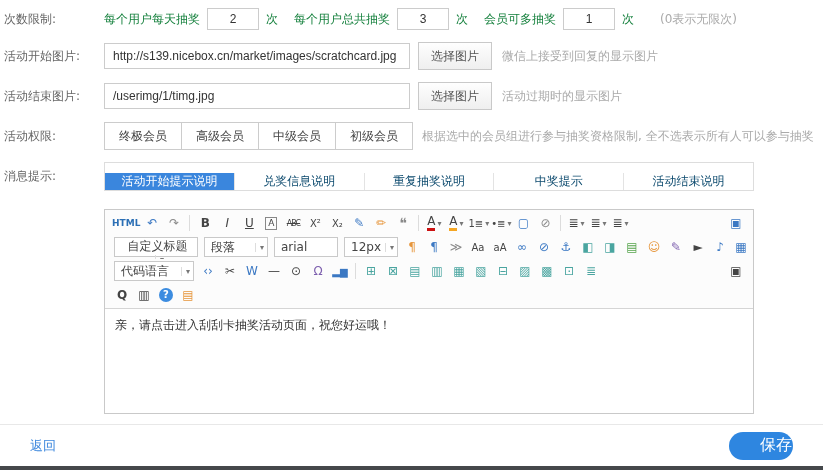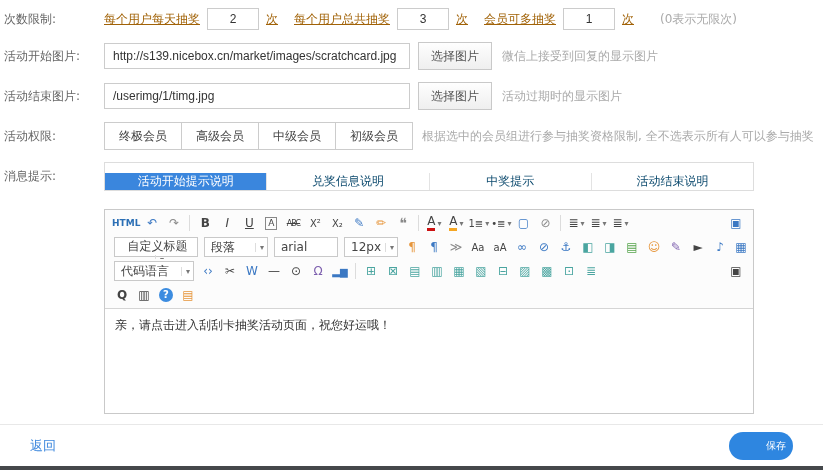--- a/index.html
+++ b/index.html
@@ -7,21 +7,21 @@
   body { font-family:"DejaVu Sans","Liberation Sans",sans-serif; font-size:12px; color:#555; }
   .page { position:relative; width:823px; height:470px; background:#fff; overflow:hidden; }
 
   .form { padding-top:8px; }
   .frow { display:flex; align-items:center; padding-left:4px; margin-bottom:12px; }
   .flabel { width:100px; flex-shrink:0; color:#666; }
 
   
   .fcontent { display:flex; align-items:center; }
   .limit-group { display:flex; align-items:center; margin-right:16px; }
-  .ltext { color:#a16207;text-decoration:underline; }
+  .ltext { color:#15803d; }
   .limit-input { width:52px; height:22px; border:1px solid #ccc; text-align:center; font-size:12px; color:#333; margin:0 7px; }
   .hint { color:#aaa; margin-left:10px; white-space:nowrap; }
 
   
   .url-input { width:306px; height:26px; border:1px solid #ccc; padding:0 8px; font-size:12px; color:#333; }
   .pick-btn { height:28px; padding:0 12px; margin-left:8px; background:linear-gradient(#fefefe,#efefef); border:1px solid #c9c9c9; border-radius:0; font-size:12px; color:#555; cursor:pointer; }
 
   
   .seg { display:flex; }
   .seg-btn { height:28px; padding:0 14px; background:#fff; border:1px solid #ccc; margin-right:-1px; font-size:12px; color:#444; cursor:pointer; }
@@ -55,21 +55,21 @@
   .tb-caret { font-size:8px; color:#777; margin-left:2px; }
   .tb-sep { width:1px; height:16px; background:#dcdcdc; margin:0 4px; flex-shrink:0; }
   .tb-right { margin-left:auto; }
   .tb-select { display:inline-flex; align-items:center; justify-content:space-between; height:20px; border:1px solid #c9c9c9; background:#fff; margin:0 3px; padding:0 3px 0 6px; font-size:12px; color:#444; cursor:pointer; flex-shrink:0; }
   .tb-select .tb-caret { border-left:1px solid #ddd; padding-left:4px; margin-left:4px; }
   .editor-body { height:104px; padding:8px 10px; background:#fff; font-size:12px; color:#333; cursor:text; }
 
   
   .footer { position:absolute; left:0; right:0; bottom:4px; height:42px; border-top:1px solid #e8e8e8; background:#fff; display:flex; align-items:center; justify-content:space-between; padding:0 30px; }
   .back-link { color:var(--accent,#3a86dd); font-size:13px; text-decoration:none; cursor:pointer; }
-  .save-btn { width:64px; height:28px; background:var(--save,#2e86e0); color:#fff; border:none; border-radius:14px; font-size:10px; cursor:pointer;padding-left:30px; }
+  .save-btn { width:64px; height:28px; background:var(--save,#2e86e0); color:#fff; border:none; border-radius:14px; font-size:16px; cursor:pointer;padding-left:30px; }
   .window-edge { position:absolute; left:0; right:0; bottom:0; height:4px; background:#45484b; }
 </style>
 </head>
 <body>
 
 <div class="page">
   <div class="form">
 
     <div class="frow">
       <div class="flabel">次数限制:</div>
@@ -116,20 +116,21 @@
           <button class="seg-btn">初级会员</button>
         </div>
       <span class="hint">根据选中的会员组进行参与抽奖资格限制, 全不选表示所有人可以参与抽奖</span>
     </div>
 
     <div class="frow tabs-row">
       <div class="flabel">消息提示:</div>
       <div class="tabstrip">
           <div class="tab active">活动开始提示说明</div>
           <div class="tab">兑奖信息说明</div>
+          <div class="tab">重复抽奖说明</div>
           <div class="tab">中奖提示</div>
           <div class="tab">活动结束说明</div>
         </div>
     </div>
 
     <div class="editor">
       <div class="toolbar">
         <div class="tb-row">
             <span class="tb-btn txt">
               <span class="tb-glyph">HTML</span>

